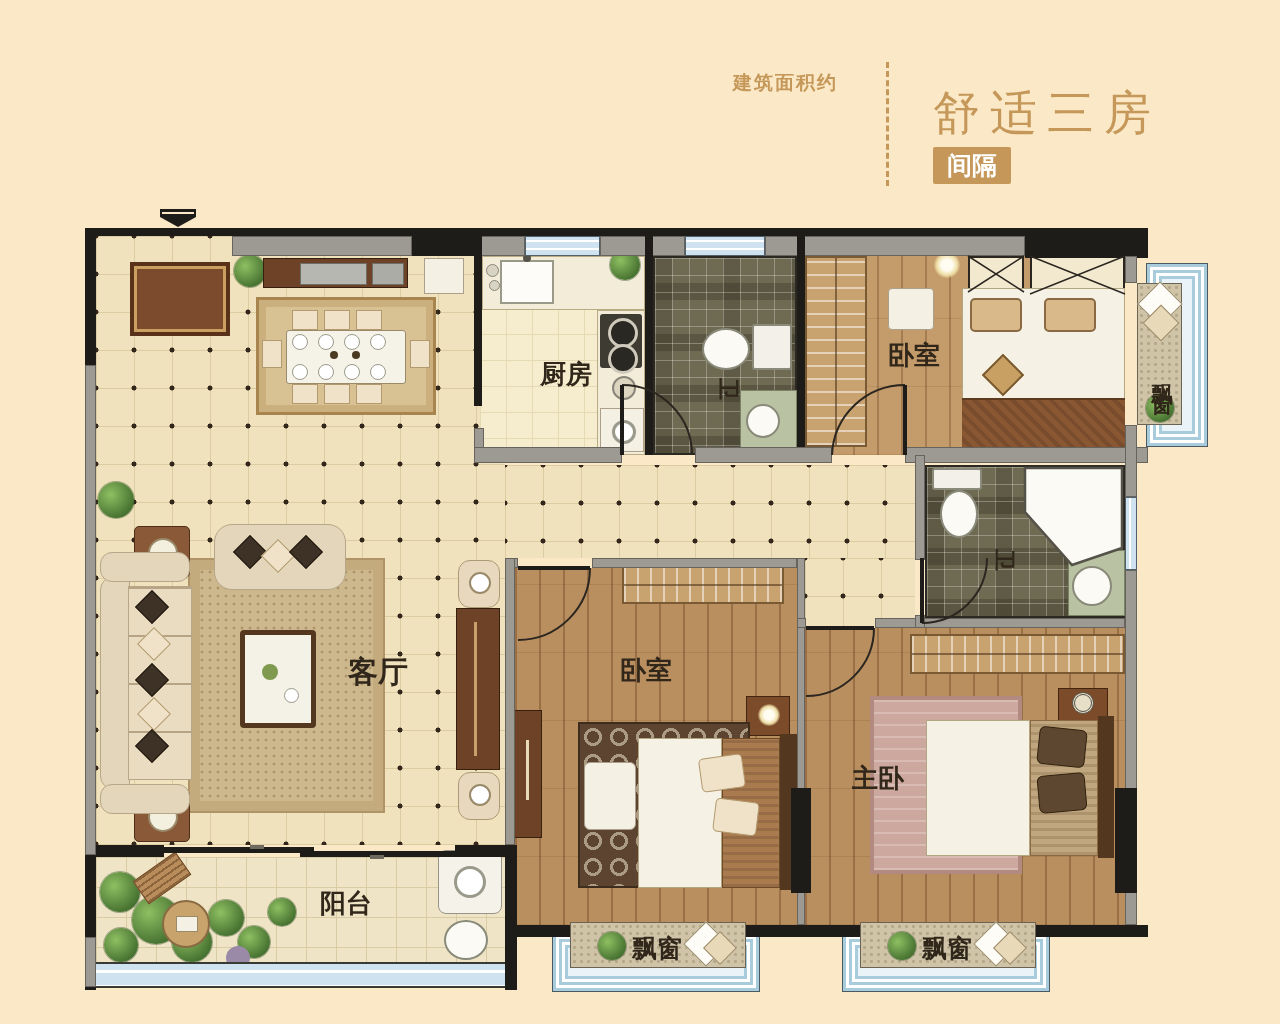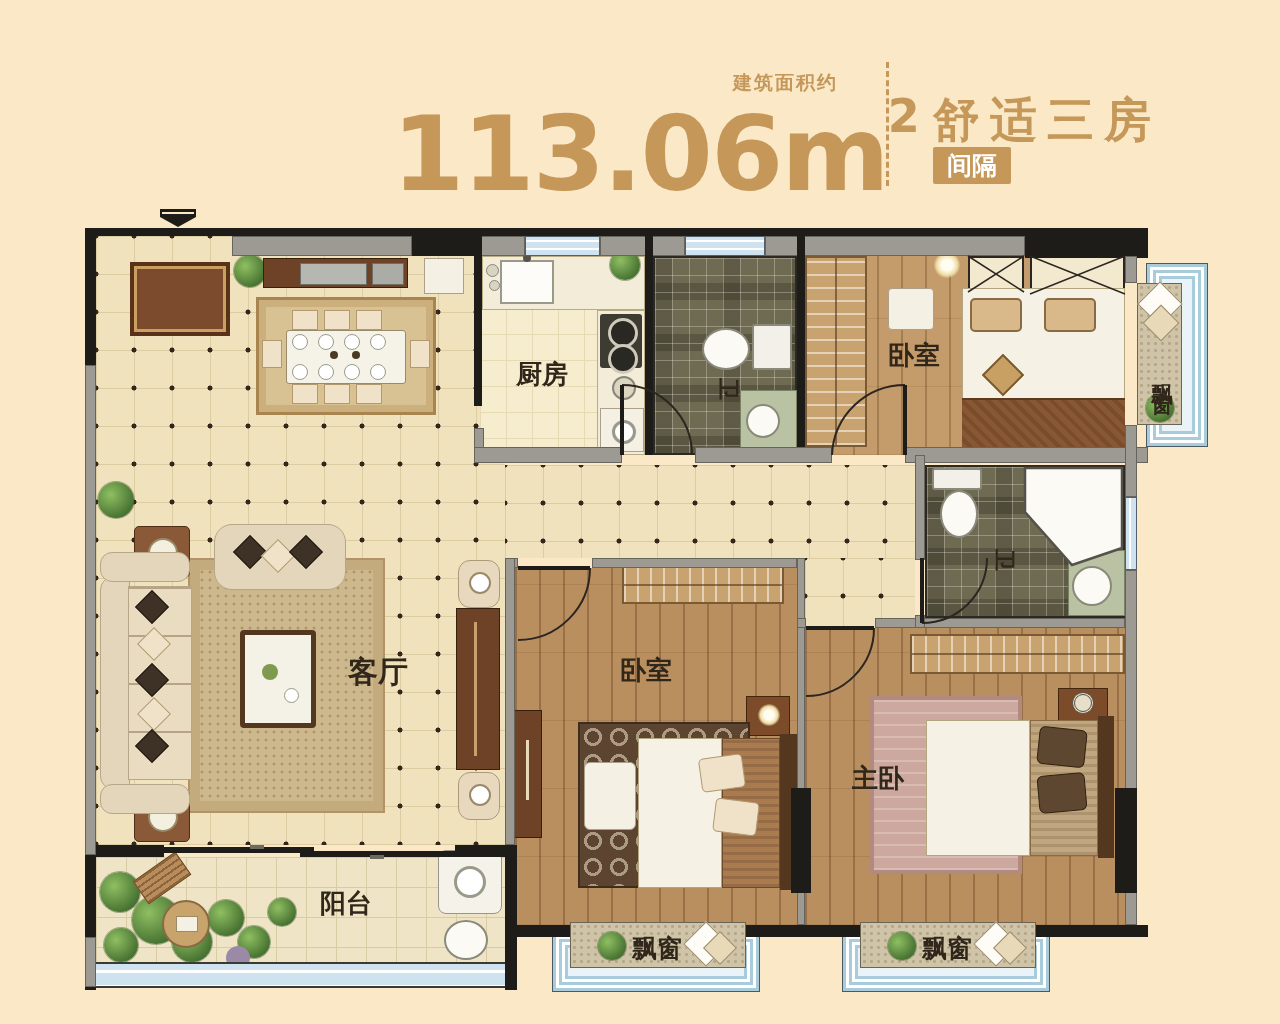--- a/index.html
+++ b/index.html
@@ -50,28 +50,25 @@
   .rug-rose{background-color:#CDA89E;background-image:repeating-linear-gradient(0deg,rgba(255,255,255,.22) 0 2px,transparent 2px 12px);border:4px solid #B38A80;box-sizing:border-box;}
   .rug-pat{background-color:#5C4430;background-image:radial-gradient(circle,transparent 6px,rgba(238,226,200,.55) 6px 9px,transparent 9px);background-size:26px 26px;border:2px solid #3e2c1c;box-sizing:border-box;}
   .vtext{writing-mode:vertical-rl;letter-spacing:6px;}
 </style>
 </head>
 <body>
 
 <div class="stage">
 
 
-  <div class="a gold" style="left:392px;top:58px;height:116px;line-height:116px;font-size:104px;font-weight:bold;letter-spacing:-2px;">
-    <span>113.06m</span><span style="font-size:46px;vertical-align:58px;font-weight:bold;">2</span>
-  </div>
   <div class="a gold" style="left:733px;top:70px;font-size:19px;letter-spacing:2px;font-weight:bold;">建筑面积约</div>
 
   <div class="a" style="left:886px;top:62px;height:124px;border-left:3px dashed #C5985A;"></div>
 
-  <div class="a gold" style="left:933px;top:89px;font-size:47px;font-weight:bold;letter-spacing:10px;">舒适三房</div>
+  <div class="a gold" style="left:933px;top:82px;font-size:47px;font-weight:normal;letter-spacing:10px;">舒适三房</div>
   <div class="a tag" style="left:933px;top:147px;width:78px;height:37px;font-size:25px;">
       <span>间隔</span>
     </div>
 
   <div class="a tile" style="left:96px;top:236px;width:409px;height:609px;"></div>
   <div class="a tile" style="left:505px;top:465px;width:420px;height:93px;"></div>
   <div class="a tile" style="left:805px;top:558px;width:110px;height:70px;"></div>
   <div class="a ktile" style="left:480px;top:256px;width:165px;height:199px;"></div>
   <div class="a mosaic" style="left:653px;top:256px;width:144px;height:199px;"></div>
   <div class="a wood2" style="left:805px;top:256px;width:320px;height:199px;"></div>
@@ -297,21 +294,21 @@
     <polygon points="160,209 196,209 196,217 178,227 160,217" fill="#1E1C18"></polygon>
     <line x1="162" y1="213" x2="194" y2="213" stroke="#FAE8C6" stroke-width="2"></line>
     <g fill="#1E1C18">
       <rect x="164" y="847" width="150" height="6"></rect>
       <rect x="300" y="851" width="155" height="6"></rect>
       <rect x="250" y="845" width="14" height="4" fill="#6e6a60"></rect>
       <rect x="370" y="855" width="14" height="4" fill="#6e6a60"></rect>
     </g>
   </svg>
 
-  <div class="a lbl" style="left:494px;top:357px;width:96px;">厨房</div>
+  <div class="a lbl" style="left:518px;top:357px;width:96px;">厨房</div>
   <div class="a lbl" style="left:714px;top:374px;width:28px;font-size:22px;transform:rotate(90deg);">卫</div>
   <div class="a lbl" style="left:878px;top:338px;width:72px;">卧室</div>
   <div class="a lbl vtext" style="left:1147px;top:328px;height:90px;font-size:22px;">飘窗</div>
   <div class="a lbl" style="left:990px;top:545px;width:28px;font-size:22px;transform:rotate(90deg);">卫</div>
   <div class="a lbl" style="left:338px;top:652px;width:80px;font-size:30px;">客厅</div>
   <div class="a lbl" style="left:610px;top:653px;width:72px;">卧室</div>
   <div class="a lbl" style="left:842px;top:761px;width:72px;">主卧</div>
   <div class="a lbl" style="left:310px;top:886px;width:72px;">阳台</div>
   <div class="a lbl" style="left:628px;top:932px;width:58px;font-size:25px;">飘窗</div>
   <div class="a lbl" style="left:918px;top:932px;width:58px;font-size:25px;">飘窗</div>

